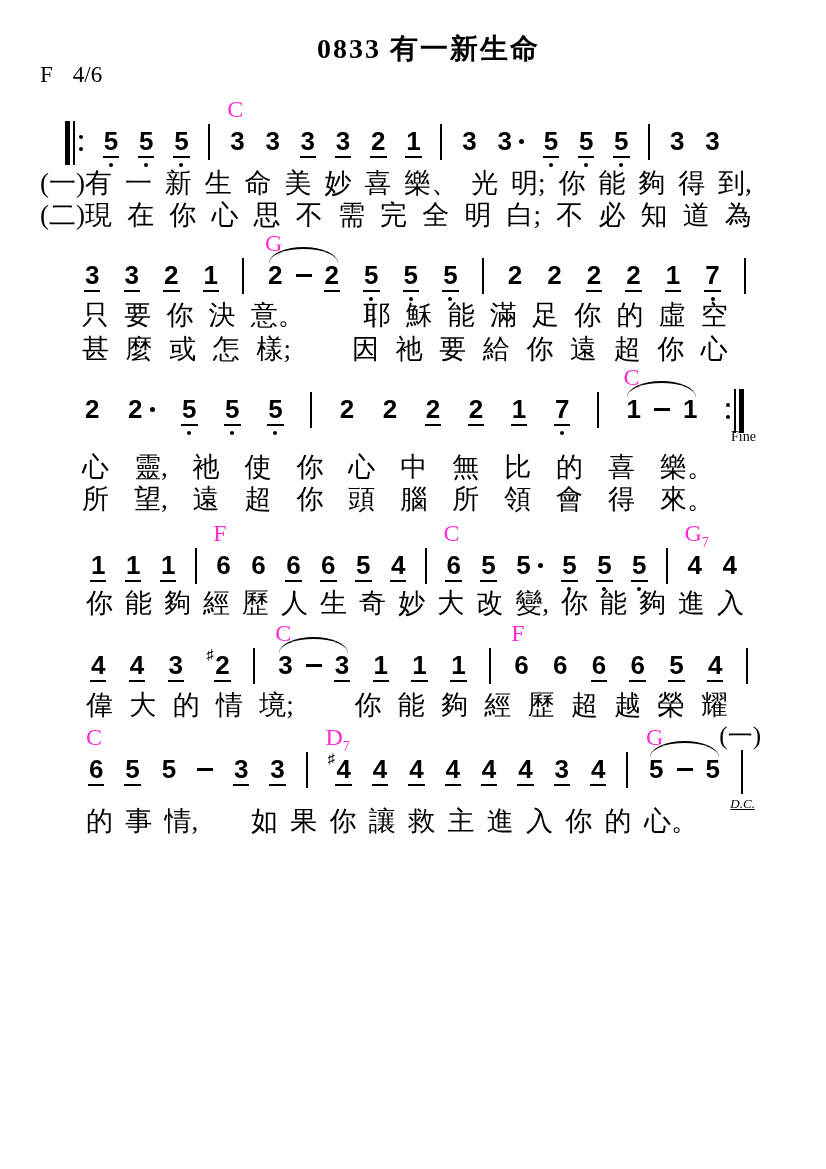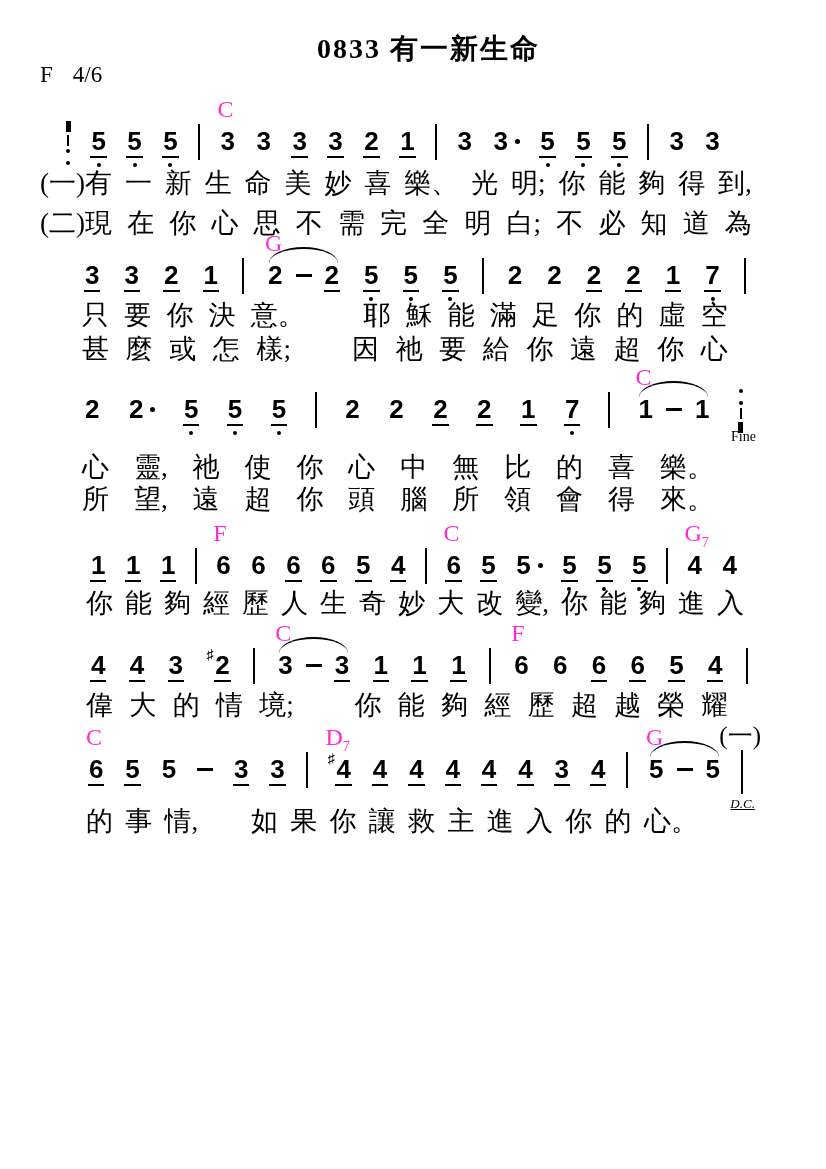--- a/index.html
+++ b/index.html
@@ -23,21 +23,21 @@
   .s6{top:720px} .s6 .notes{left:26px;width:655px}
 
   .lyr{position:absolute;display:flex;justify-content:space-between;
        font-size:27px;line-height:30px;white-space:nowrap;}
   .s1 .lyr{left:-22px;width:712px}
   .s2 .lyr{left:20px;width:646px}
   .s3 .lyr{left:20px;width:632px}
   .s4 .lyr{left:24px;width:658px}
   .s5 .lyr{left:24px;width:642px}
   .s6 .lyr{left:24px;width:612px}
-  .s1 .lyr-0{top:76px}.s1 .lyr-1{top:116px}
+  .s1 .lyr-0{top:76px}.s1 .lyr-1{top:108px}
   .s2 .lyr-0{top:74px}.s2 .lyr-1{top:108px}
   .s3 .lyr-0{top:92px}.s3 .lyr-1{top:124px}
   .s4 .lyr-0{top:72px}
   .s5 .lyr-0{top:74px}
   .s6 .lyr-0{top:86px}
   .lcell.empty{width:28px}
 
   
   .note{position:relative;display:inline-flex;align-items:flex-start;height:30px;
         font-family:"Liberation Sans","DejaVu Sans",sans-serif;font-weight:bold;
@@ -56,21 +56,21 @@
   .bar.tall{height:44px;margin-top:-6px;}
   .below{position:absolute;top:40px;right:-12px;font-size:14px;
          font-family:"Liberation Serif",serif;font-weight:normal;white-space:nowrap;}
   .below.it{font-style:italic;font-size:13px;text-decoration:underline;}
   .dash{width:16px;height:3px;background:var(--ink);margin-top:12px;}
   .tie{position:relative;display:inline-flex;gap:12px;align-items:flex-start;}
   .tie::before{content:"";position:absolute;top:-15px;left:2px;right:2px;height:15px;
                border-top:2.5px solid var(--ink);
                border-radius:50% 50% 0 0 / 95% 95% 0 0;}
   .rs,.re{position:relative;display:inline-flex;align-items:center;gap:3px;
-          height:44px;margin-top:-7px;flex-direction:column;}
+          height:44px;margin-top:-7px;}
   .thick{width:5px;height:44px;background:var(--ink);}
   .thin{width:2px;height:44px;background:var(--ink);}
   .coln{display:flex;flex-direction:column;gap:8px;margin:0 1px;}
   .coln i{width:4px;height:4px;border-radius:50%;background:var(--ink);display:block;}
   .annot{position:absolute;top:-33px;right:-18px;font-family:"Liberation Serif",serif;
          font-weight:normal;font-size:25px;line-height:26px;}
 </style>
 </head>
 <body>
 

